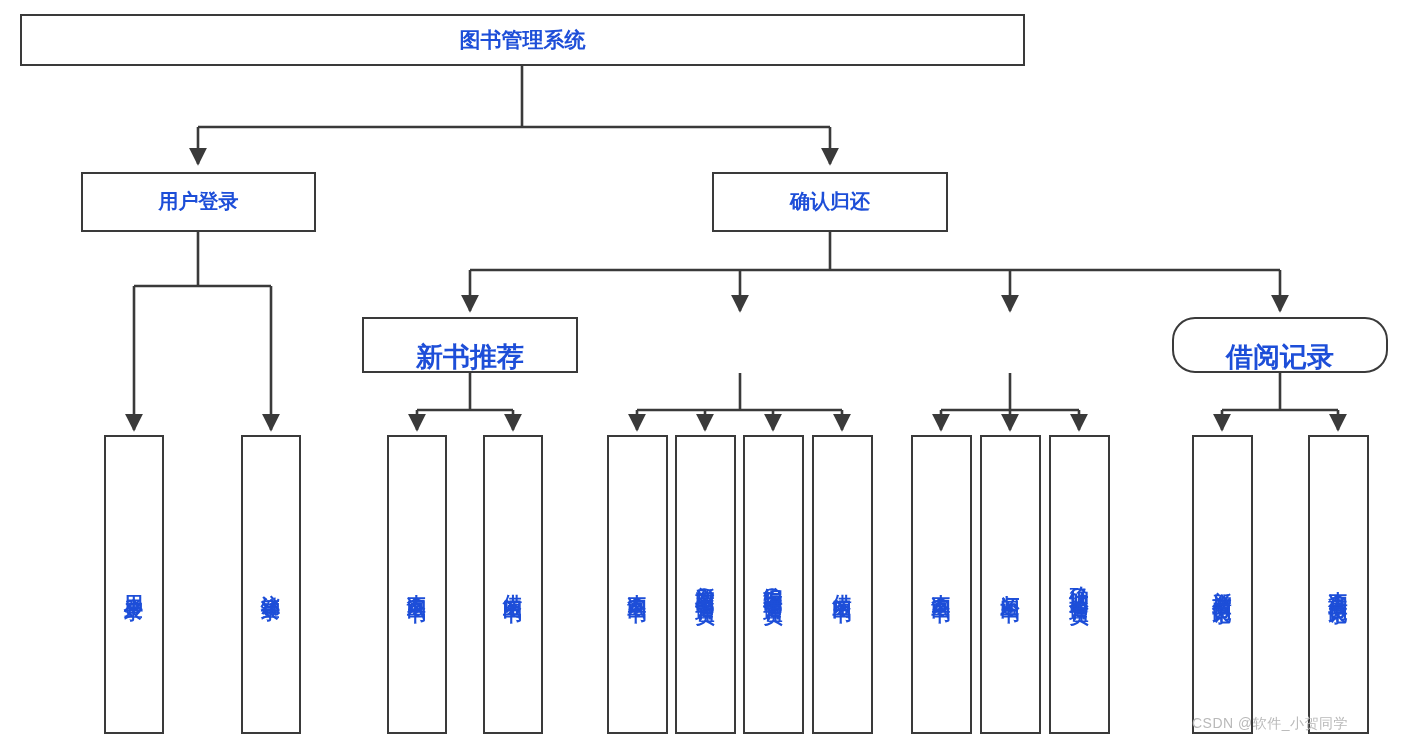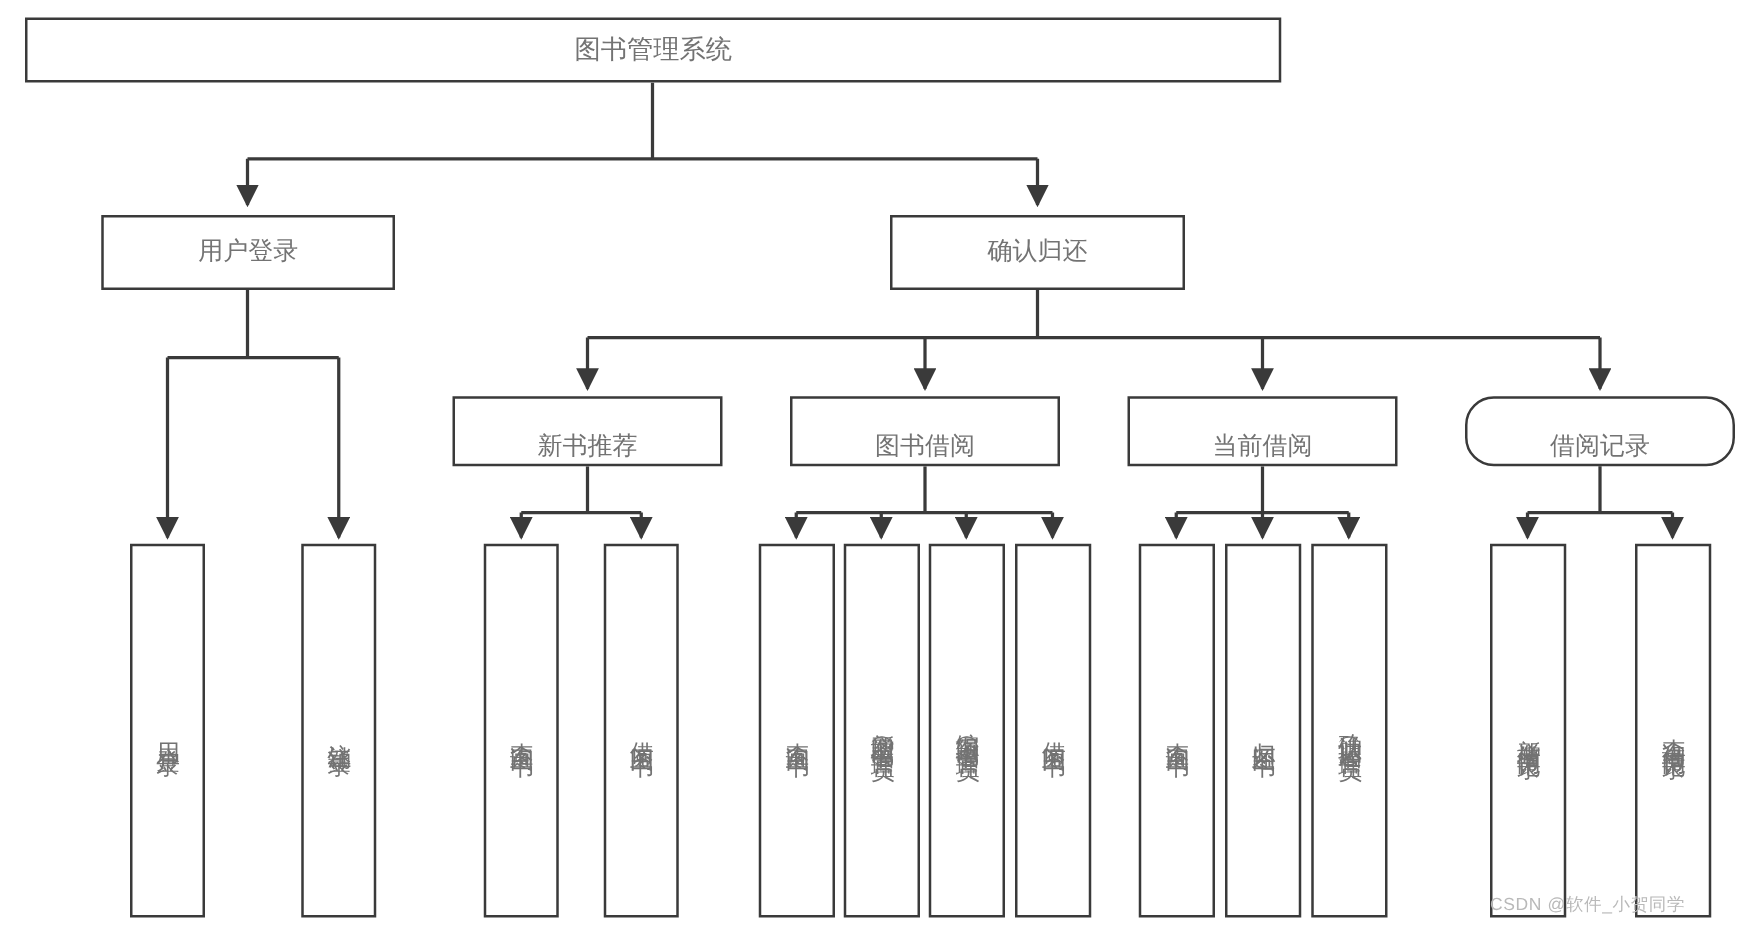--- a/index.html
+++ b/index.html
@@ -27,22 +27,23 @@
     pointer-events: none;
   }
   .node {
     position: absolute;
     box-sizing: border-box;
     background: #ffffff;
     border: 2.5px solid #3a3a3a;
     display: flex;
     align-items: center;
     justify-content: center;
-    color: #737373;
+    color: #1d4ed8;
     line-height: 1.18;
+    font-weight: bold;
   }
   .node .label {
     display: block;
     text-align: center;
     white-space: pre-line;
   }
   .node.horizontal .label {
     writing-mode: horizontal-tb;
   }
   
@@ -52,21 +53,21 @@
     padding: 4px 0;
   }
   .node.vertical .label {
     writing-mode: vertical-rl;
     text-orientation: upright;
     letter-spacing: 3px;
     line-height: 1;
   }
   .node.root .label { font-size: 21px; }
   .node.level1 .label { font-size: 20px; }
-  .node.level2 .label { font-size: 20px; margin-top: 26px; }
+  .node.level2 .label { font-size: 27px; margin-top: 26px; }
   .node.leaf .label { font-size: 19px; }
   .watermark {
     position: absolute;
     font-size: 14px;
     color: #b9b9b9;
     letter-spacing: 0.5px;
     white-space: nowrap;
   }
 </style>
 </head>
@@ -133,27 +134,21 @@
   </div>
 
   <div class="node level1 horizontal" style="left:712px; top:172px; width:236px; height:60px;">
     <span class="label">确认归还</span>
   </div>
 
   <div class="node level2 horizontal" style="left:362px; top:317px; width:216px; height:56px;">
     <span class="label">新书推荐</span>
   </div>
 
-  <div class="node level2 horizontal" style="left:632px; top:317px; width:216px; height:56px;">
-    <span class="label">图书借阅</span>
-  </div>
-
-  <div class="node level2 horizontal" style="left:902px; top:317px; width:216px; height:56px;">
-    <span class="label">当前借阅</span>
-  </div>
+
 
   <div class="node level2 horizontal" style="left:1172px; top:317px; width:216px; height:56px;border-radius:23px;">
     <span class="label">借阅记录</span>
   </div>
 
   <div class="node leaf vertical" style="left:104px; top:435px; width:60px; height:299px;">
     <span class="label">用户登录</span>
   </div>
 
   <div class="node leaf vertical" style="left:241px; top:435px; width:60px; height:299px;">

